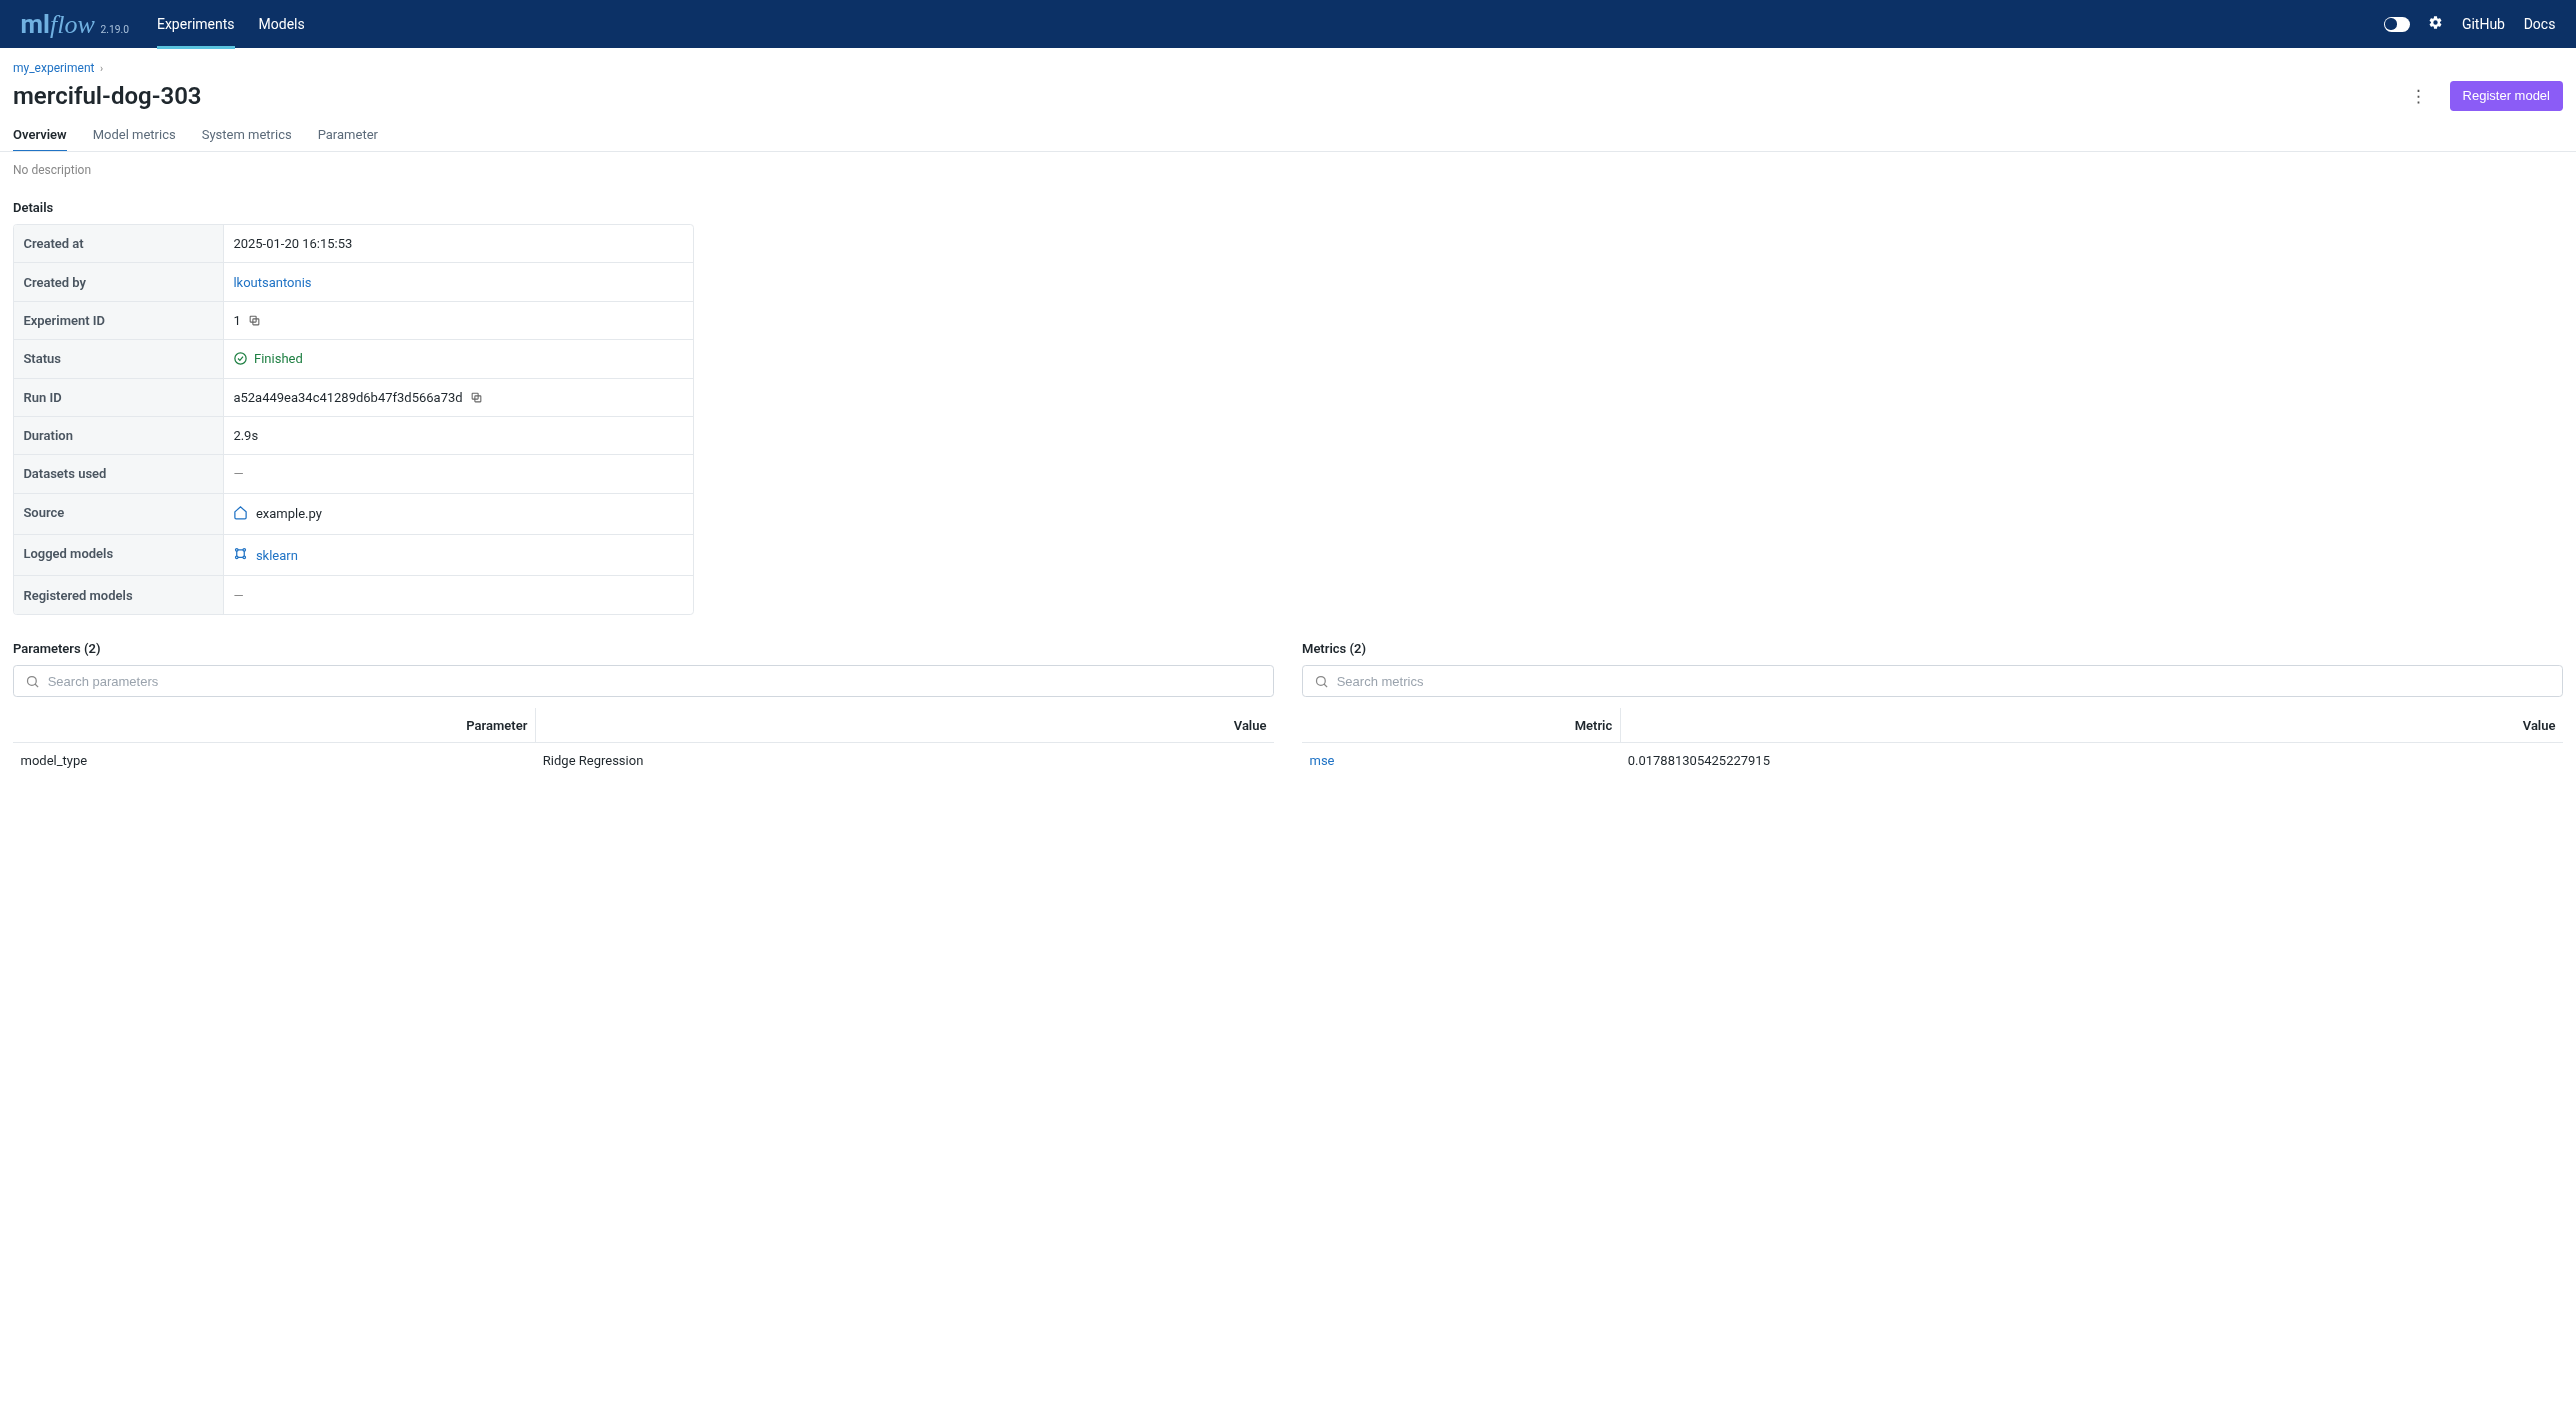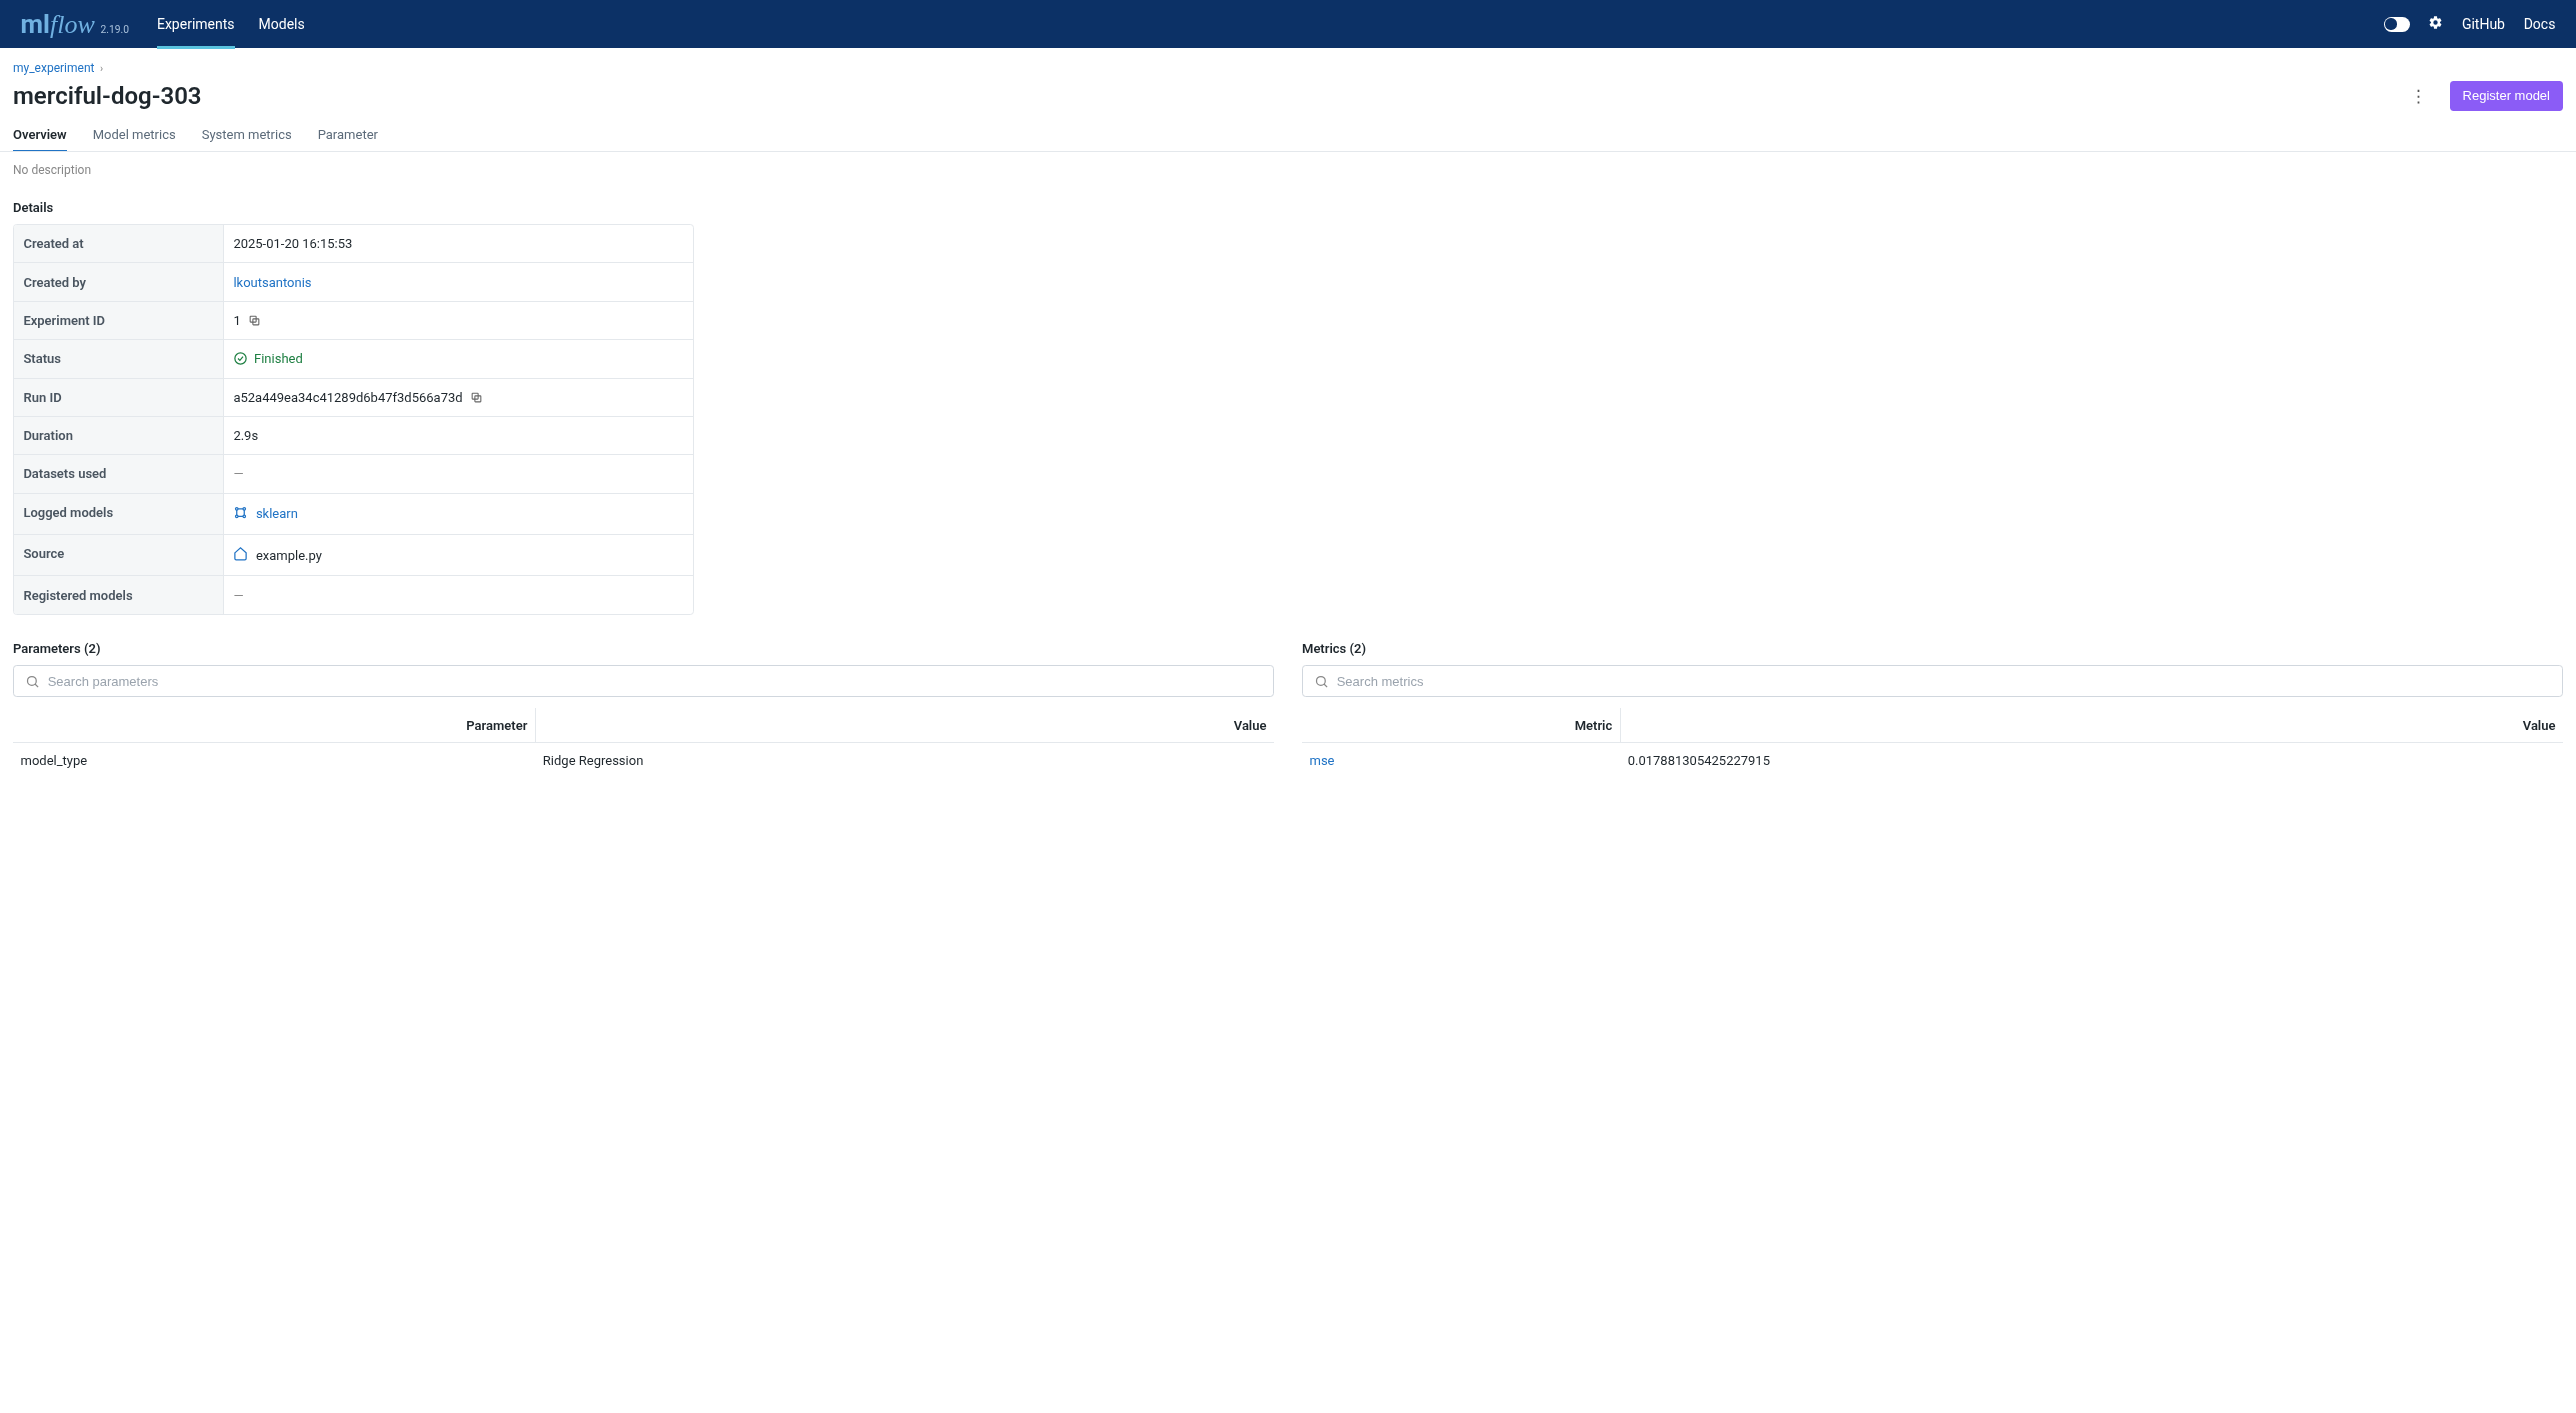--- a/index.html
+++ b/index.html
@@ -169,39 +169,39 @@
       <div class="details-label">Duration</div>
       <div class="details-value">2.9s</div>
     </div>
     <div class="details-row">
       <div class="details-label">Datasets used</div>
       <div class="details-value">
           <span class="dash">—</span>
         </div>
     </div>
     <div class="details-row">
+      <div class="details-label">Source</div>
+      <div class="details-value">
+        <span class="src-icon"><svg viewBox="0 0 24 24" fill="none" stroke="#2073c5" stroke-width="2">
+              <path d="M3 11l9-8 9 8v9a2 2 0 01-2 2H5a2 2 0 01-2-2z"></path>
+            </svg></span>
+        <span>example.py</span>
+      </div>
+    </div>
+    <div class="details-row">
       <div class="details-label">Logged models</div>
       <div class="details-value">
         <span class="model-icon"><svg viewBox="0 0 24 24" fill="none" stroke="#2073c5" stroke-width="2">
               <circle cx="6" cy="6" r="2"></circle>
               <circle cx="18" cy="6" r="2"></circle>
               <circle cx="6" cy="18" r="2"></circle>
               <circle cx="18" cy="18" r="2"></circle>
               <path d="M8 6h8M6 8v8M18 8v8M8 18h8"></path>
             </svg></span>
         <a href="#">sklearn</a>
-      </div>
-    </div>
-    <div class="details-row">
-      <div class="details-label">Source</div>
-      <div class="details-value">
-        <span class="src-icon"><svg viewBox="0 0 24 24" fill="none" stroke="#2073c5" stroke-width="2">
-              <path d="M3 11l9-8 9 8v9a2 2 0 01-2 2H5a2 2 0 01-2-2z"></path>
-            </svg></span>
-        <span>example.py</span>
       </div>
     </div>
     <div class="details-row">
       <div class="details-label">Registered models</div>
       <div class="details-value">
           <span class="dash">—</span>
         </div>
     </div>
   </div>
 

